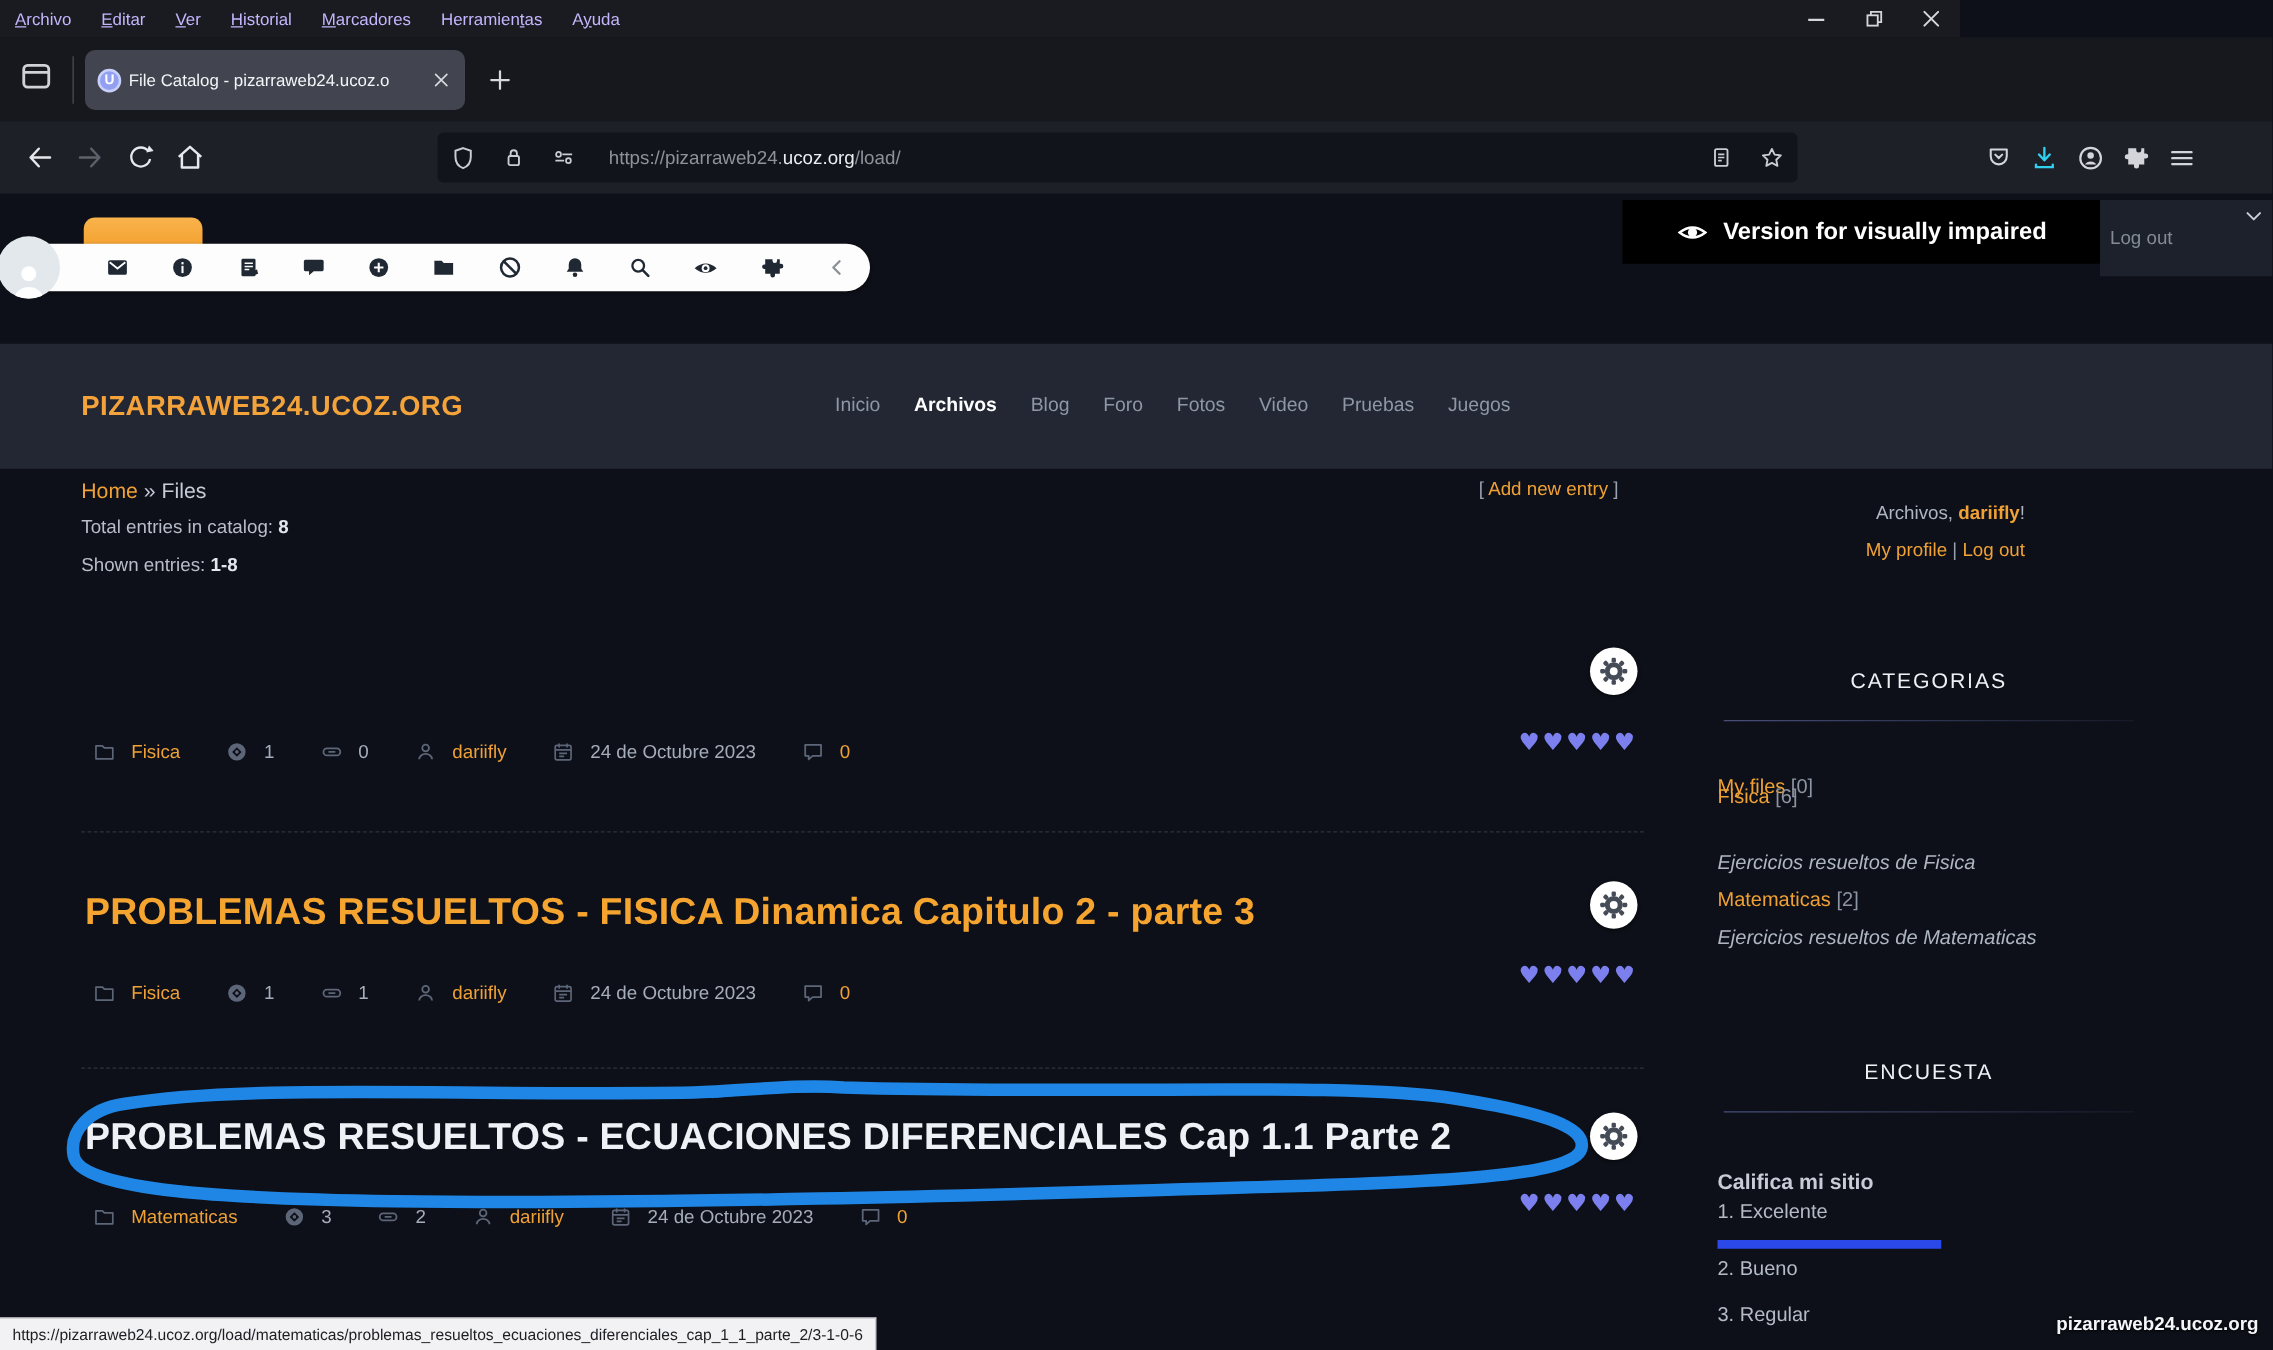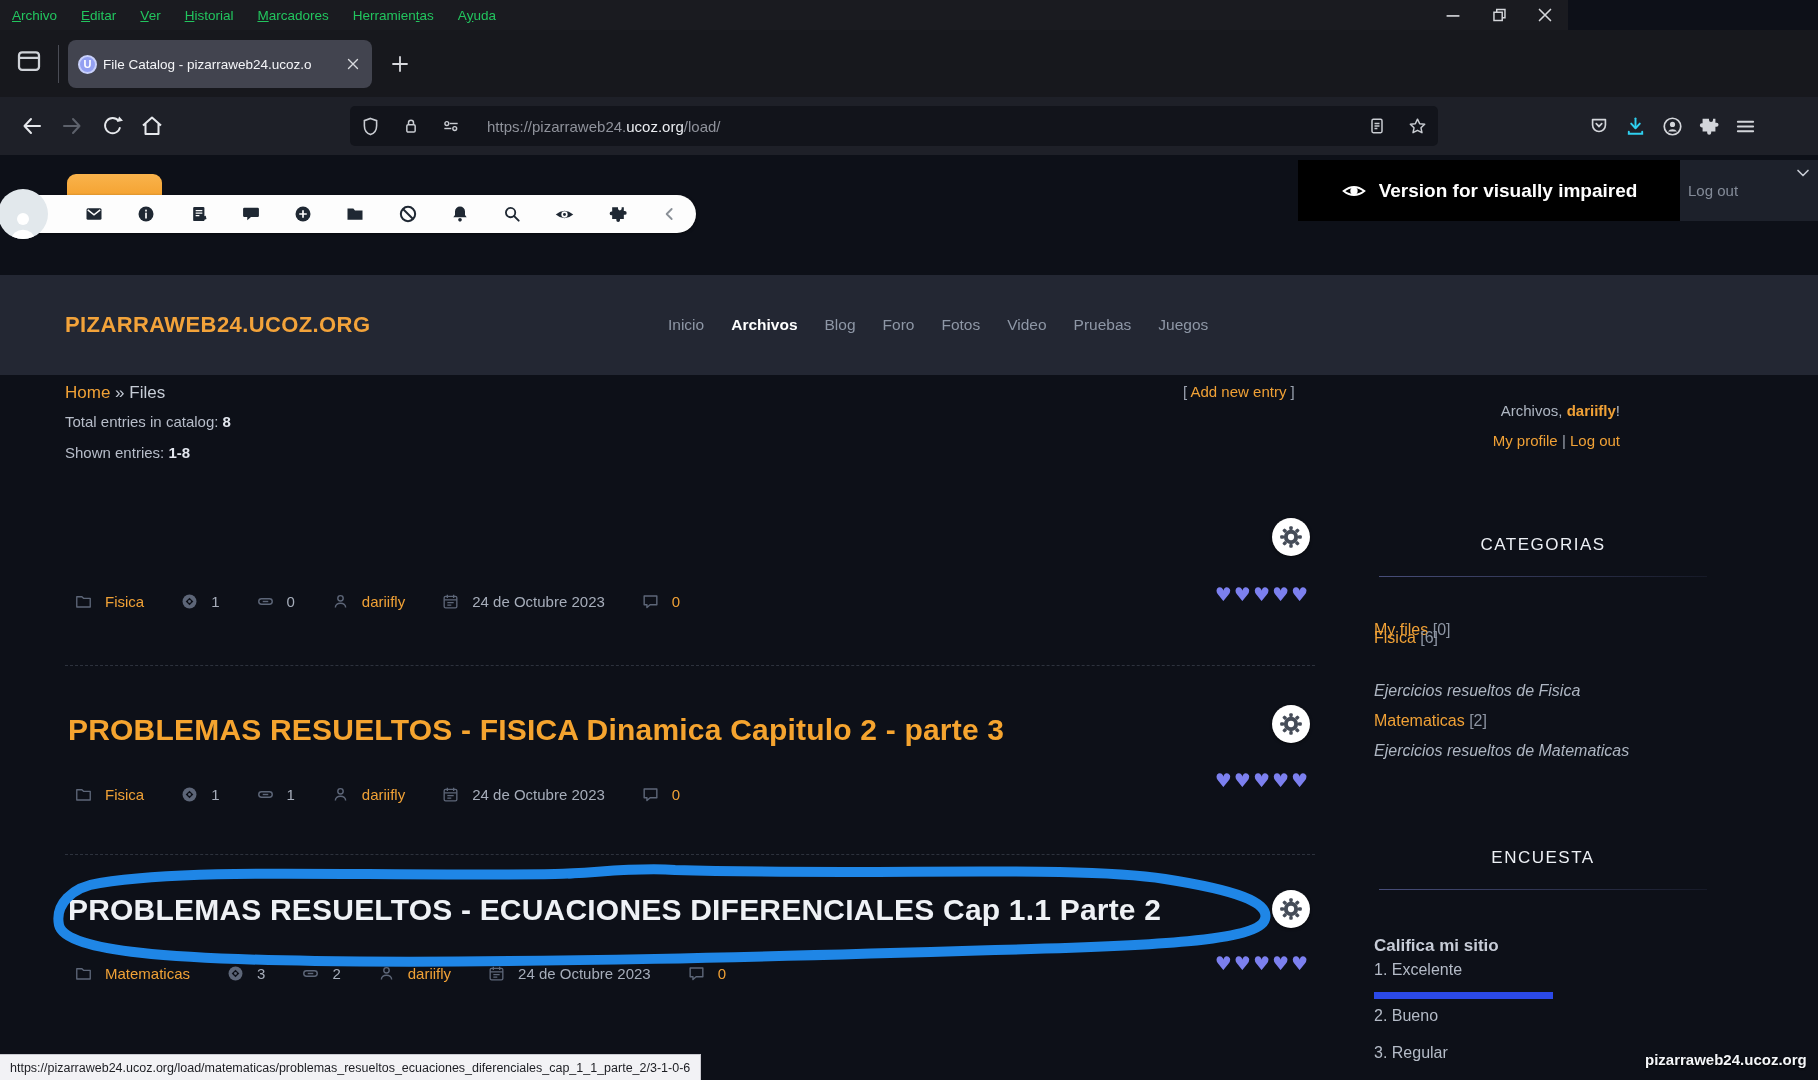--- a/index.html
+++ b/index.html
@@ -2,21 +2,21 @@
 <html><head>
 <meta charset="utf-8">
 <style>
   html,body{margin:0;padding:0;background:#0d1018;}
   body{width:1818px;height:1080px;position:relative;overflow:hidden;
        font-family:"Liberation Sans","DejaVu Sans",sans-serif;color:#c3c9d4;}
   .abs{position:absolute;}
   svg.ic{display:block;}
   
   .menubar{left:0;top:0;width:1568px;height:30px;background:#1a1b20;display:flex;align-items:center;
-           font-size:13.5px;color:#22c55e;}
+           font-size:13.5px;color:#c4b5fd;}
   .menubar .mi{padding:0 12px;cursor:default;}
   .winctl{margin-left:auto;display:flex;align-items:center;height:100%;}
   .winctl .wb{width:46px;height:100%;display:flex;align-items:center;justify-content:center;color:#d4d6da;}
   .tabbar{left:0;top:30px;width:1818px;height:67px;background:#17181d;}
   .tabov{left:14px;top:46px;color:#cfd2d8;}
   .vsep{left:58px;top:45px;width:1px;height:38px;background:#4a4c55;}
   .tab{left:68px;top:40px;width:304px;height:48px;background:#42444f;border-radius:8px;display:flex;
        align-items:center;padding:0 10px;box-sizing:border-box;color:#f4f5f8;font-size:13.5px;}
   .tab .title{white-space:nowrap;overflow:hidden;flex:1;margin:0 6px;position:relative;}
   .favicon{width:19px;height:19px;border-radius:50%;background:#93a0f2;display:flex;align-items:center;
@@ -34,21 +34,21 @@
   
   .page{left:0;top:155px;width:1818px;height:925px;background:#0d1018;}
   .orangetab{left:67px;top:19px;width:95px;height:30px;border-radius:9px 9px 0 0;
              background:linear-gradient(#f9b34c,#f39d28);}
   .adminbar{left:10px;top:40px;width:686px;height:38px;background:#fdfdfd;border-radius:19px;
             display:flex;align-items:center;box-shadow:0 1px 3px rgba(0,0,0,.5);}
   .avatar{left:-2px;top:34px;width:50px;height:50px;border-radius:50%;background:#e2e8ec;
           display:flex;align-items:flex-end;justify-content:center;overflow:hidden;}
   .adminicons{display:flex;flex:1;justify-content:space-between;align-items:center;
               margin-left:74px;margin-right:16px;color:#1f2833;}
-  .impaired{left:1298px;top:5px;width:382px;height:61px;background:#000;color:#fff;display:flex;
+  .impaired{left:1298px;top:5px;width:382px;height:51px;background:#000;color:#fff;display:flex;
             align-items:center;justify-content:center;gap:12px;font-size:19px;font-weight:bold;}
   .logoutpanel{left:1680px;top:5px;width:138px;height:61px;background:#1d212b;display:flex;
             align-items:center;font-size:15px;color:#848b98;padding-left:8px;box-sizing:border-box;}
   .pgchev{left:1793px;top:8px;color:#c7ccd4;}
   .siteheader{left:0;top:120px;width:1818px;height:100px;background:#232733;}
   .sitetitle{left:65px;top:0;height:100px;display:flex;align-items:center;font-size:22px;font-weight:bold;
              color:#f3a33a;letter-spacing:.4px;}
   .sitenav{left:668px;top:0;height:100px;display:flex;align-items:center;gap:27px;font-size:15.5px;color:#8e97a6;}
   .sitenav .active{color:#fff;font-weight:bold;}
   

